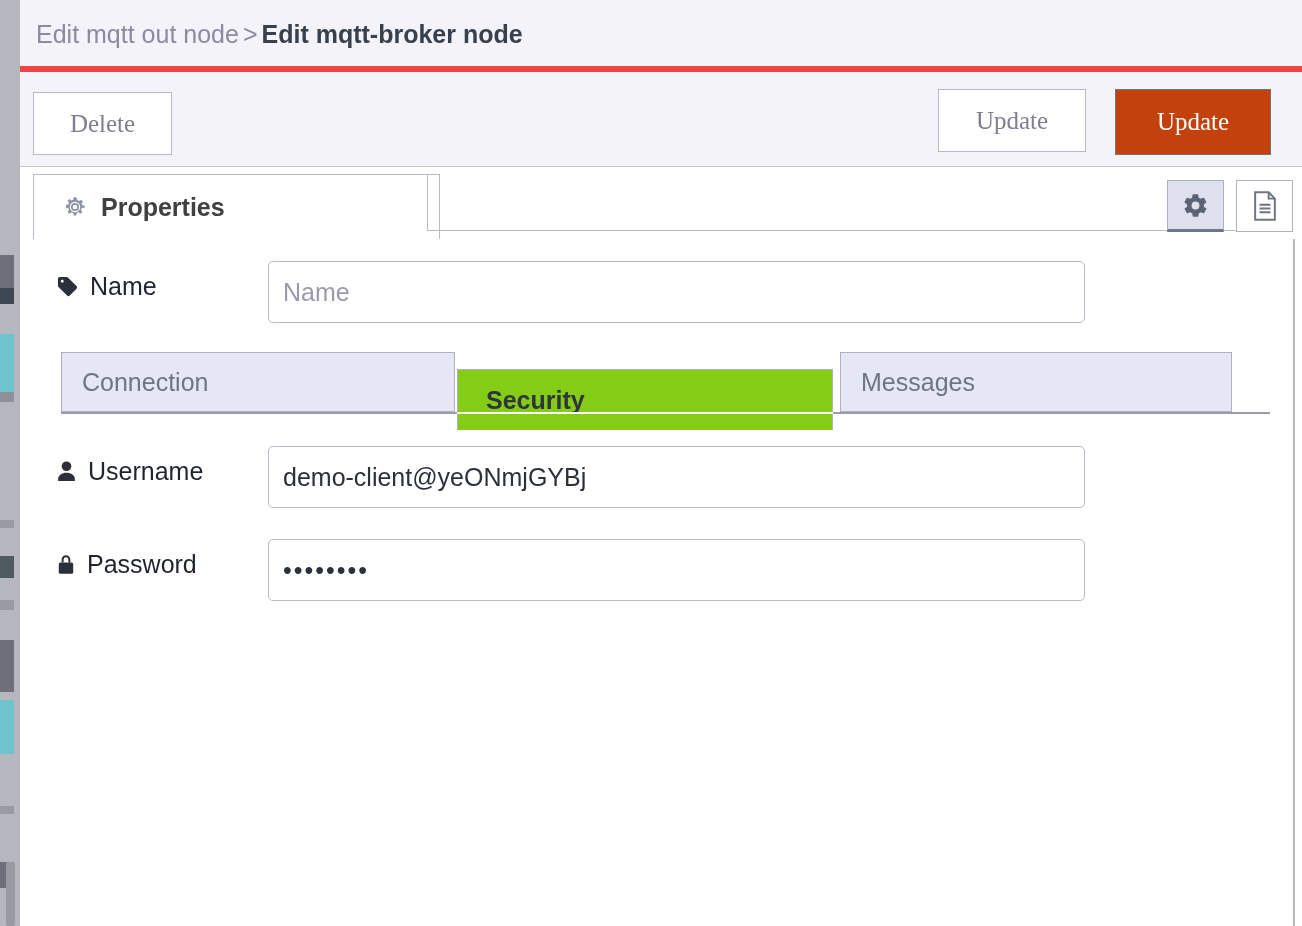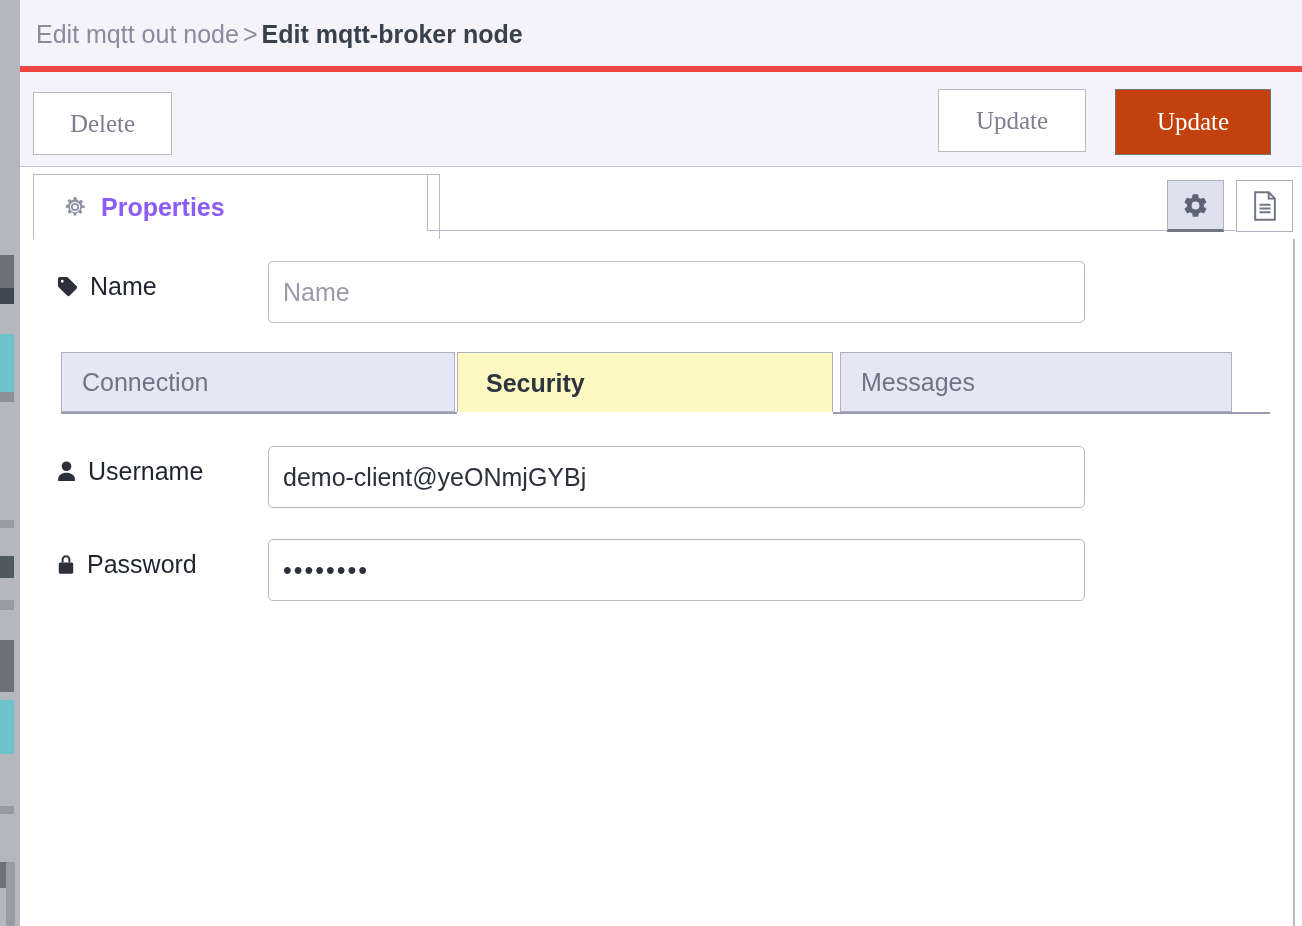--- a/index.html
+++ b/index.html
@@ -126,21 +126,21 @@
     border: 1px solid #b9b9c8;
     border-bottom: none;
     display: flex;
     align-items: center;
     padding-left: 28px;
     cursor: pointer;
   }
   #tab-properties .tab-label {
     font-size: 25px;
     font-weight: bold;
-    color: #8b5cf6;
+    color: #404040;
     margin-left: 13px;
   }
   #main-tab-underline {
     position: absolute;
     left: 407px;
     top: 63px;
     width: 843px;
     height: 1px;
     background: #b9b9c8;
   }
@@ -241,26 +241,26 @@
     cursor: pointer;
   }
   .inner-tab.inactive {
     background: #e6e7f4;
     border: 1px solid #b0b0c0;
     color: #6f7585;
     top: 0;
     padding-left: 20px;
   }
   .inner-tab.active {
-    background: #fef9c3;
+    background: #84cc16;
     border: 1px solid #b0b0c0;
     border-bottom: none;
     color: #2e3440;
     font-weight: bold;
-    top: 0;
+    top: 17px;
     height: 61px;
   }
   #inner-tab-connection { left: 41px; width: 394px; }
   #inner-tab-security   { left: 437px; width: 376px; }
   #inner-tab-messages   { left: 820px; width: 392px; }
   #inner-tab-underline {
     position: absolute;
     left: 41px; top: 60px;
     width: 1209px; height: 2px;
     background: #9b9bad;

